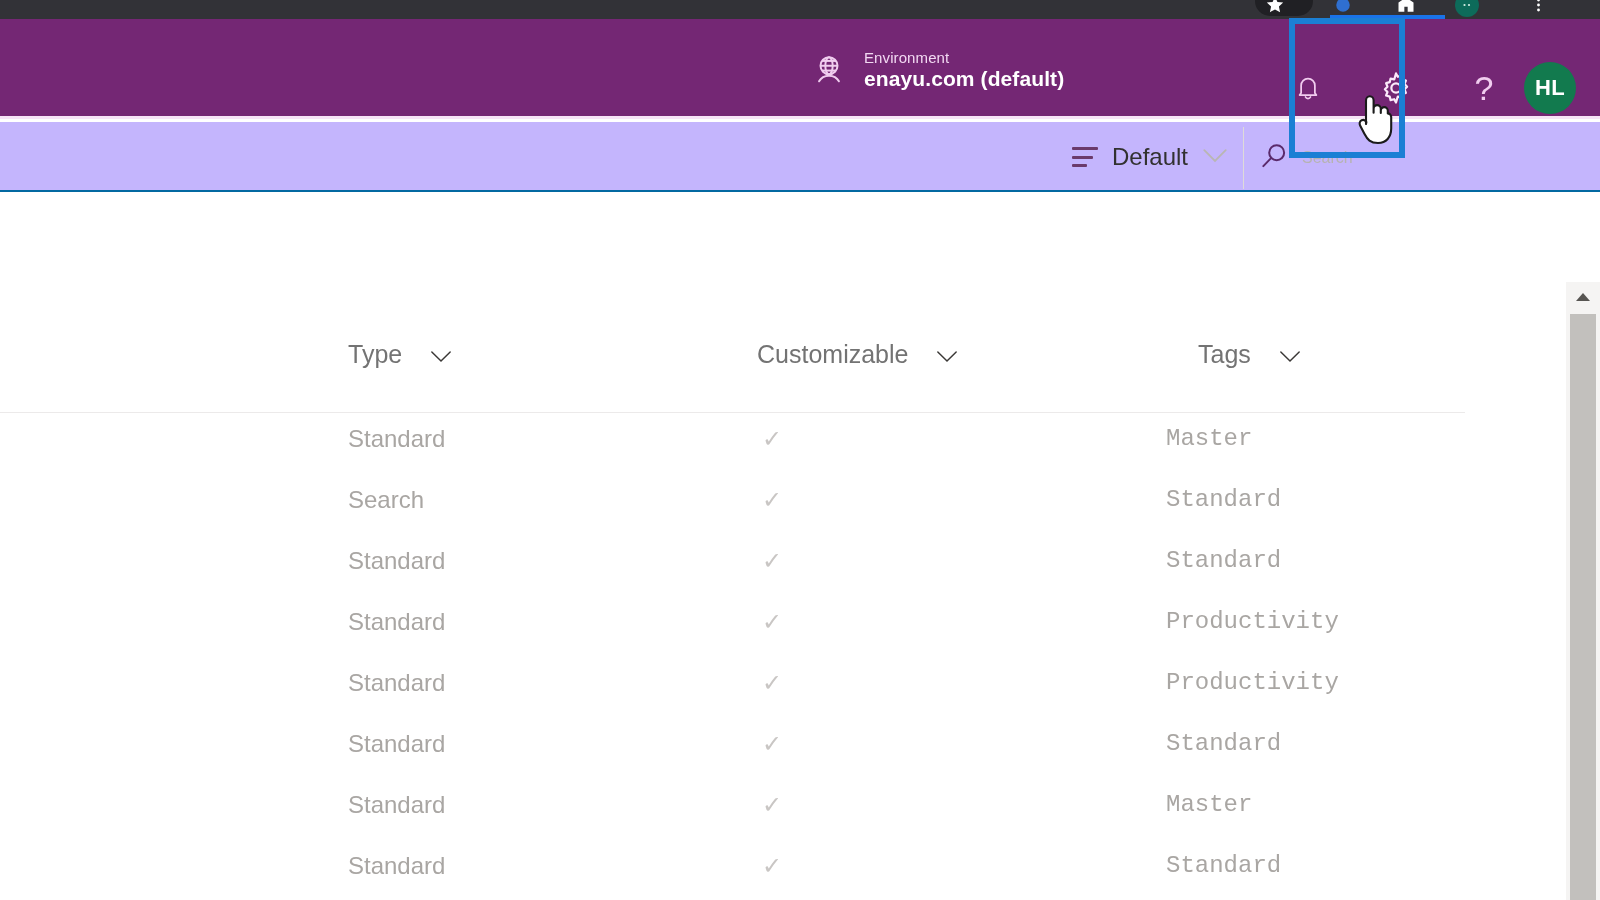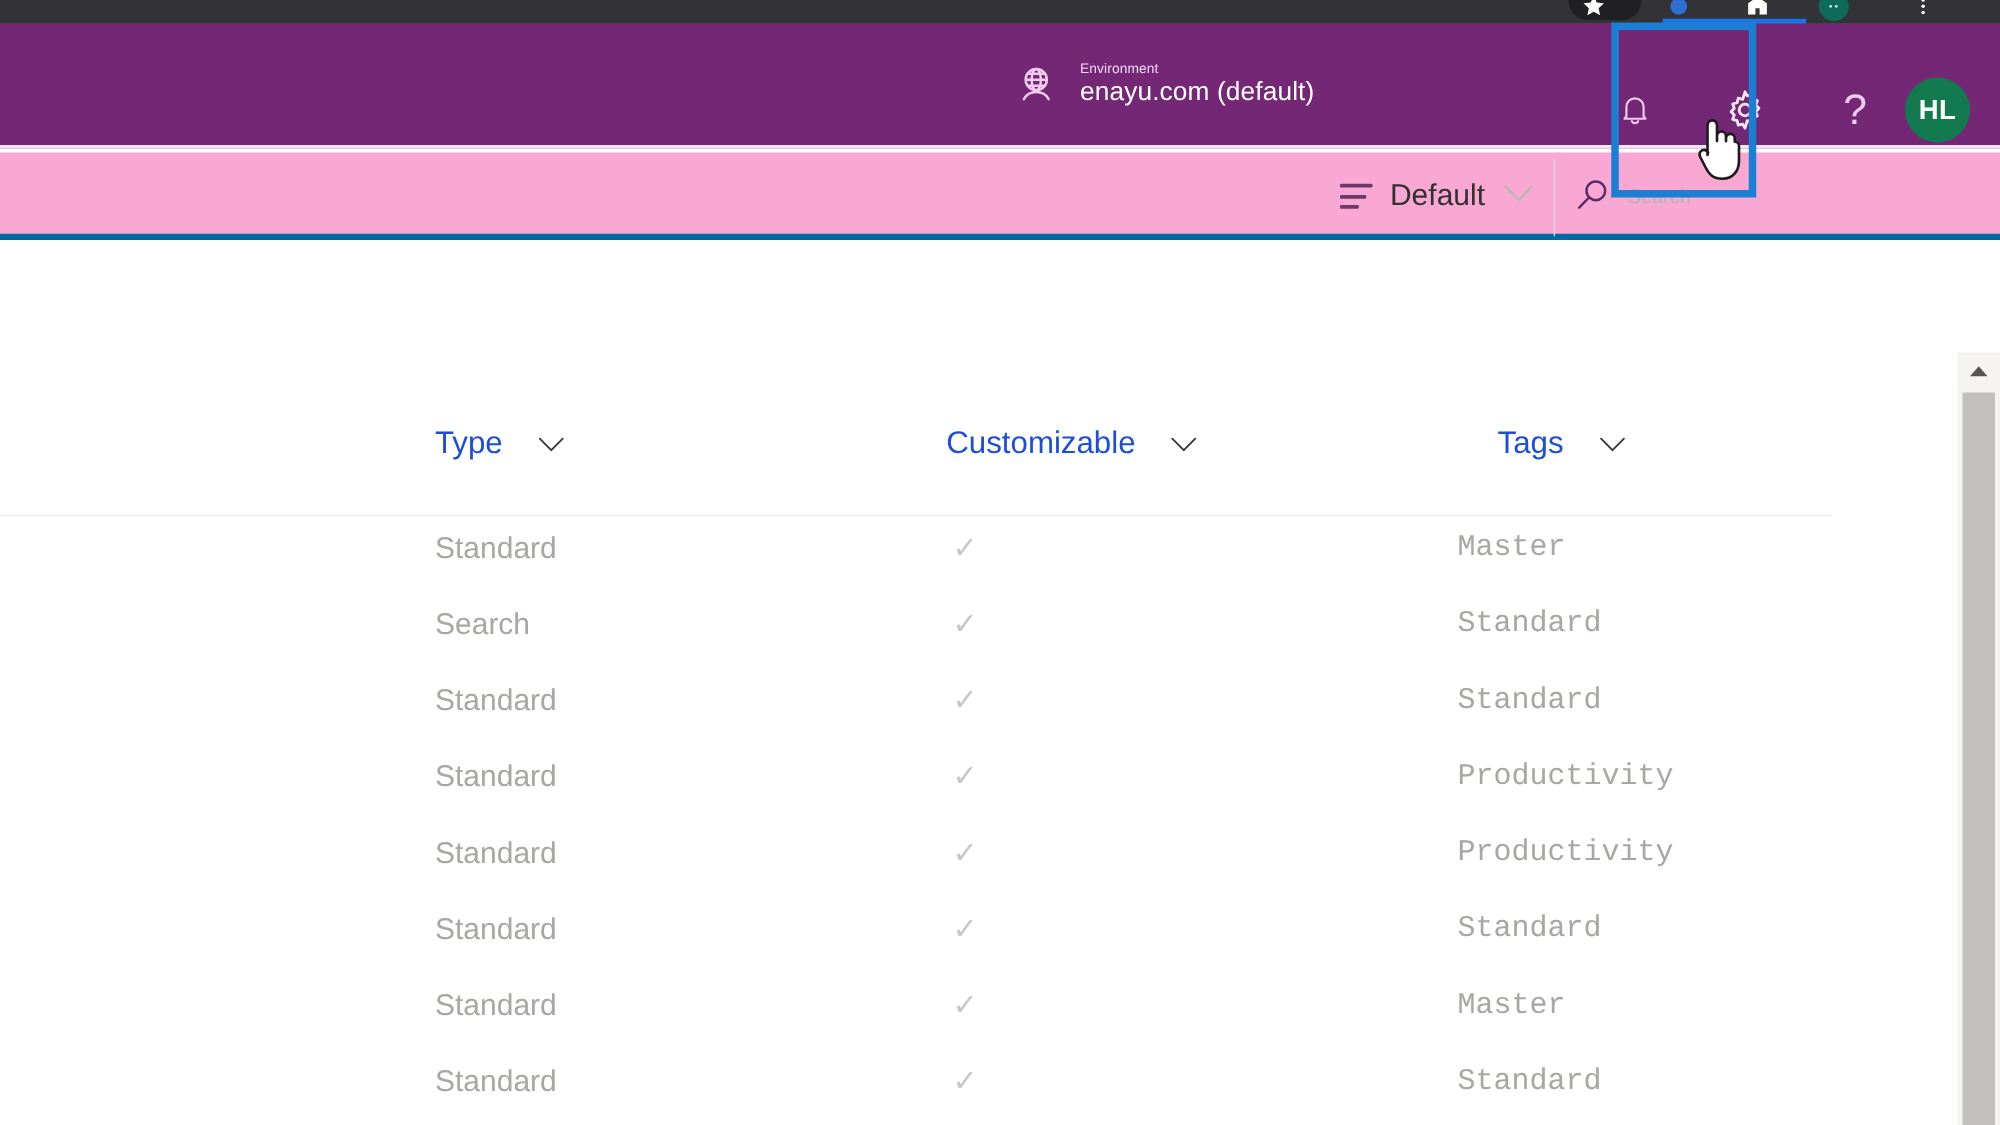--- a/index.html
+++ b/index.html
@@ -44,22 +44,22 @@
     width: 1600px; height: 100px;
     background: #742774;
     border-bottom: 3px solid #f7e4f7;
   }
   .env-block {
     position: absolute; left: 812px; top: 30px;
     display: flex; align-items: center; gap: 18px;
   }
   .env-icon { width: 34px; height: 34px; color: #f0cdef; }
   .env-text { color: #ffffff; line-height: 1.18; }
-  .env-label { font-size: 11px; color: #f2d8f2; letter-spacing: .1px; }
-  .env-value { font-size: 21px; font-weight: 400; color: #ffffff; letter-spacing: .1px; }
+  .env-label { font-size: 15px; color: #f2d8f2; letter-spacing: .1px; }
+  .env-value { font-size: 21px; font-weight: 700; color: #ffffff; letter-spacing: .1px; }
 
   .hdr-actions {
     position: absolute; right: 12px; top: 19px;
     height: 100px; display: flex; align-items: center;
   }
   .hdr-btn {
     width: 60px; height: 60px;
     display: flex; align-items: center; justify-content: center;
     color: #f5d8f4;
     cursor: pointer;
@@ -81,22 +81,22 @@
     width: 116px; height: 140px;
     border: 6px solid #1b7fd4;
     pointer-events: none;
     z-index: 40;
   }
 
   
   .cmd-bar {
     position: absolute; top: 122px; left: 0;
     width: 1600px; height: 70px;
-    background: #f9a8d4;
-    border-bottom: 5px solid #0369a1;
+    background: #c4b5fd;
+    border-bottom: 2px solid #0369a1;
   }
   .view-picker {
     position: absolute; right: 372px; top: 14px;
     height: 42px; display: flex; align-items: center; gap: 14px;
     cursor: pointer;
   }
   .filter-icon { width: 26px; height: 20px; display:flex; flex-direction:column; justify-content:space-between; }
   .filter-icon i { display:block; height:3px; background:#6b3a6b; border-radius:1px; }
   .filter-icon i:nth-child(1){ width:26px; }
   .filter-icon i:nth-child(2){ width:21px; }
@@ -113,21 +113,21 @@
     height: 56px; display: flex; align-items: center; gap: 12px;
   }
   .search-icon { color: #5a2a6b; }
   .search-ph { font-size: 16px; color: #b6b3b0; }
 
   
   .table-wrap { position: absolute; top: 192px; left: 0; width: 1600px; height: 708px; background:#fff; }
   .col-head {
     position: absolute; top: 148px;
     display: flex; align-items: center; gap: 28px;
-    font-size: 25px; color: #1d4ed8; cursor: pointer; justify-content: flex-end;
+    font-size: 25px; color: #737373; cursor: pointer; justify-content: flex-end;
   }
   .col-head .hchev { color: #3a3836; }
   .col-type { left: 348px; }
   .col-cust { left: 757px; }
   .col-tags { left: 1166px; margin-left: 32px; }
 
   .head-rule {
     position: absolute; top: 220px; left: 0;
     width: 1465px; height: 1px; background: #eceaea;
   }

